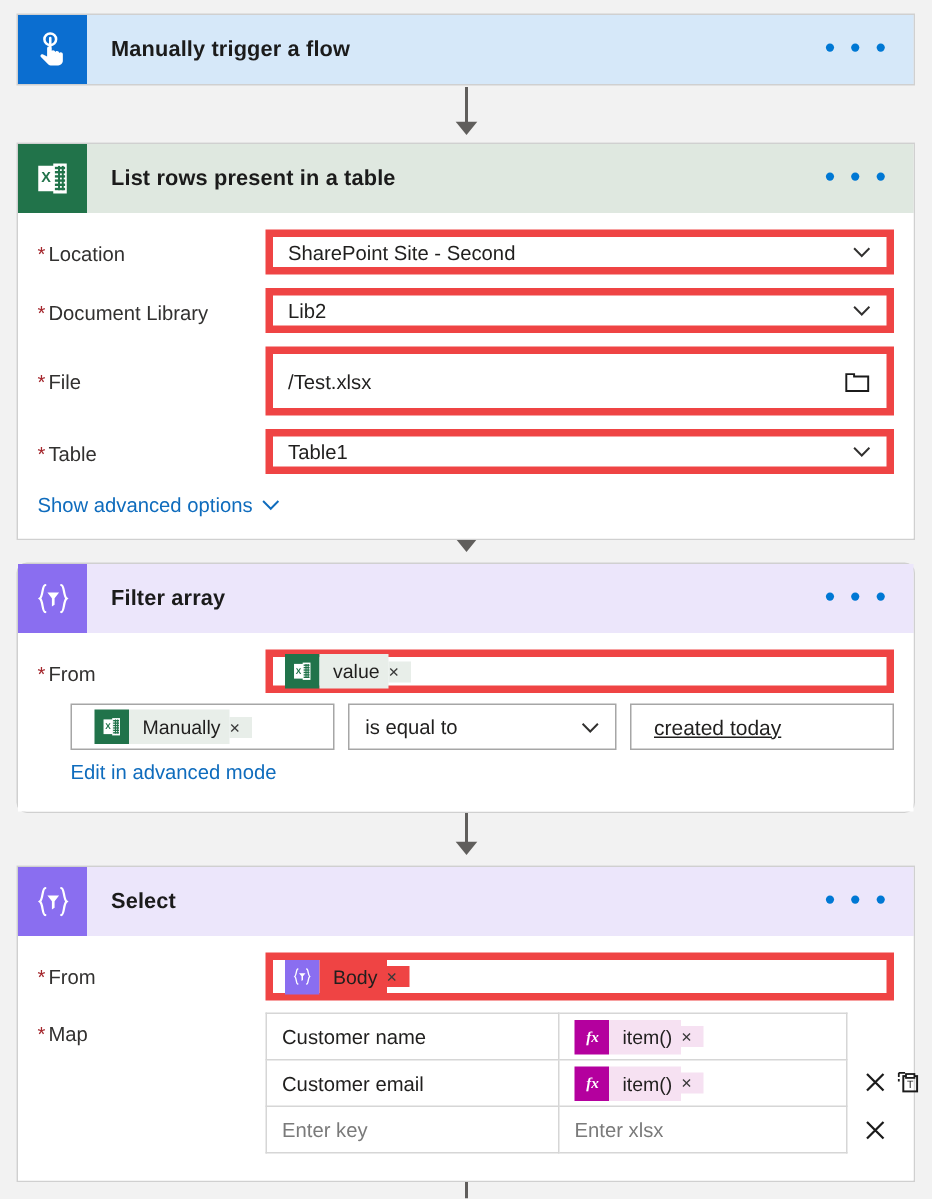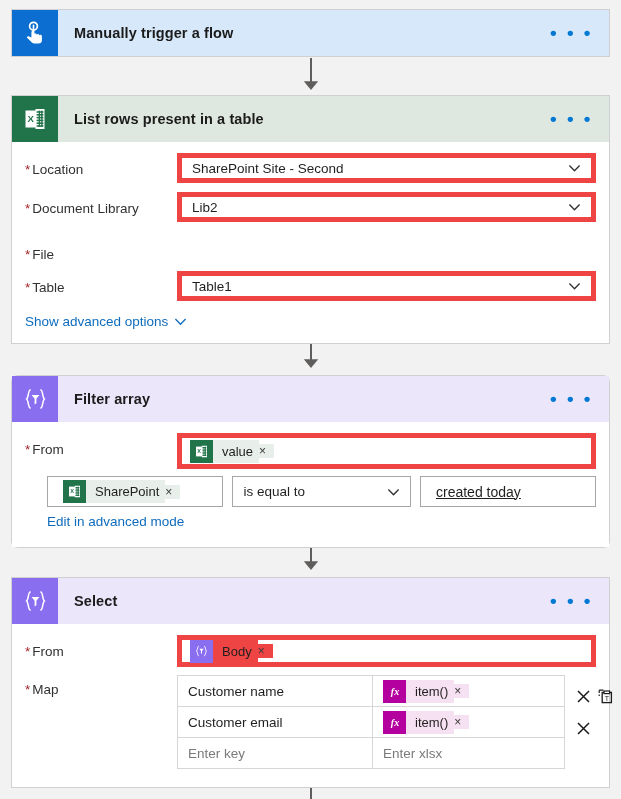--- a/index.html
+++ b/index.html
@@ -169,21 +169,21 @@
     height: 31px;
     display: flex;
     align-items: center;
     padding-left: 8px;
   }
   .cond-field { width: 187px; }
   .cond-op    { width: 191px; position: relative; padding-left: 11px; font-size:13.5px; color:#201f1e;}
   .cond-val   { width: 187px; padding-left: 15px; font-size:14px; color:#201f1e;text-decoration:underline;}
 
   
-  .map-wrap { display: flex; align-items: flex-start; }
+  .map-wrap { display: flex; align-items: flex-end; }
   .map-table {
     border: 1px solid #a6a6a6;
     border-collapse: collapse;
     width: 388px;
     background: #fff;
   }
   .map-table td {
     border: 1px solid #d6d6d6;
     height: 31px;
     padding: 0 10px;
@@ -306,20 +306,28 @@
             <span>Lib2</span>
             <svg class="chev" viewBox="0 0 13 13">
                 <path d="M1.4 4 L6.5 9.2 L11.6 4" stroke="#323130" stroke-width="1.3" fill="none"></path>
               </svg>
           </div>
         </div>
       </div>
 
       <div class="row">
         <div class="lbl" style="padding-top:16px;"><span class="req">*</span><span>File</span></div>
+        <div class="ctl">
+          <div class="input tall">
+            <span>/Test.xlsx</span>
+            <svg class="folder-ic" width="17" height="16" viewBox="0 0 17 16">
+              <path d="M1.2 3.4 h5.2 v1.6 h9.4 v9.6 h-14.6 z" fill="none" stroke="#1b1b1b" stroke-width="1.3"></path>
+            </svg>
+          </div>
+        </div>
       </div>
 
       <div class="row">
         <div class="lbl"><span class="req">*</span><span>Table</span></div>
         <div class="ctl">
           <div class="input">
             <span>Table1</span>
             <svg class="chev" viewBox="0 0 13 13">
                 <path d="M1.4 4 L6.5 9.2 L11.6 4" stroke="#323130" stroke-width="1.3" fill="none"></path>
               </svg>
@@ -347,21 +355,21 @@
         </svg>
       </div>
       <div class="card-title">Filter array</div>
       <div class="ellipsis">• • •</div>
     </div>
 
     <div class="card-body" style="padding-bottom:17px;">
       <div class="row" style="margin-bottom:7px;">
         <div class="lbl"><span class="req">*</span><span>From</span></div>
         <div class="ctl">
-          <div class="input" style="padding:0 8px; height:36px;">
+          <div class="input" style="padding:0 8px; height:29px;">
             <span class="token tk-excel">
               <span class="t-ic">
                 <svg width="15" height="15" viewBox="0 0 26 26">
                   <rect x="3.5" y="4.5" width="10.5" height="17" fill="#ffffff"></rect>
                   <rect x="13.5" y="3.0" width="9.0" height="20" fill="#ffffff"></rect>
                   <g fill="#21734a">
                     <rect x="14.6" y="5.2" width="6.8" height="1.6"></rect>
                     <rect x="14.6" y="8.0" width="6.8" height="1.6"></rect>
                     <rect x="14.6" y="10.8" width="6.8" height="1.6"></rect>
                     <rect x="14.6" y="13.6" width="6.8" height="1.6"></rect>
@@ -393,21 +401,21 @@
                   <rect x="14.6" y="10.8" width="6.8" height="1.6"></rect>
                   <rect x="14.6" y="13.6" width="6.8" height="1.6"></rect>
                   <rect x="14.6" y="16.4" width="6.8" height="1.6"></rect>
                   <rect x="14.6" y="19.2" width="6.8" height="1.6"></rect>
                   <rect x="16.7" y="4.6" width="1.3" height="16.2"></rect>
                   <rect x="19.2" y="4.6" width="1.3" height="16.2"></rect>
                 </g>
                 <text x="8.7" y="15.6" font-family="Liberation Sans, sans-serif" font-size="9.6" font-weight="bold" fill="#21734a" text-anchor="middle">X</text>
               </svg>
             </span>
-            <span class="t-tx">SharePoint</span>
+            <span class="t-tx">Manually</span>
             <span class="t-x">×</span>
           </span>
         </div>
 
         <div class="cond-box cond-op">
           <span>is equal to</span>
           <svg class="chev" viewBox="0 0 13 13">
               <path d="M1.4 4 L6.5 9.2 L11.6 4" stroke="#323130" stroke-width="1.3" fill="none"></path>
             </svg>
         </div>

